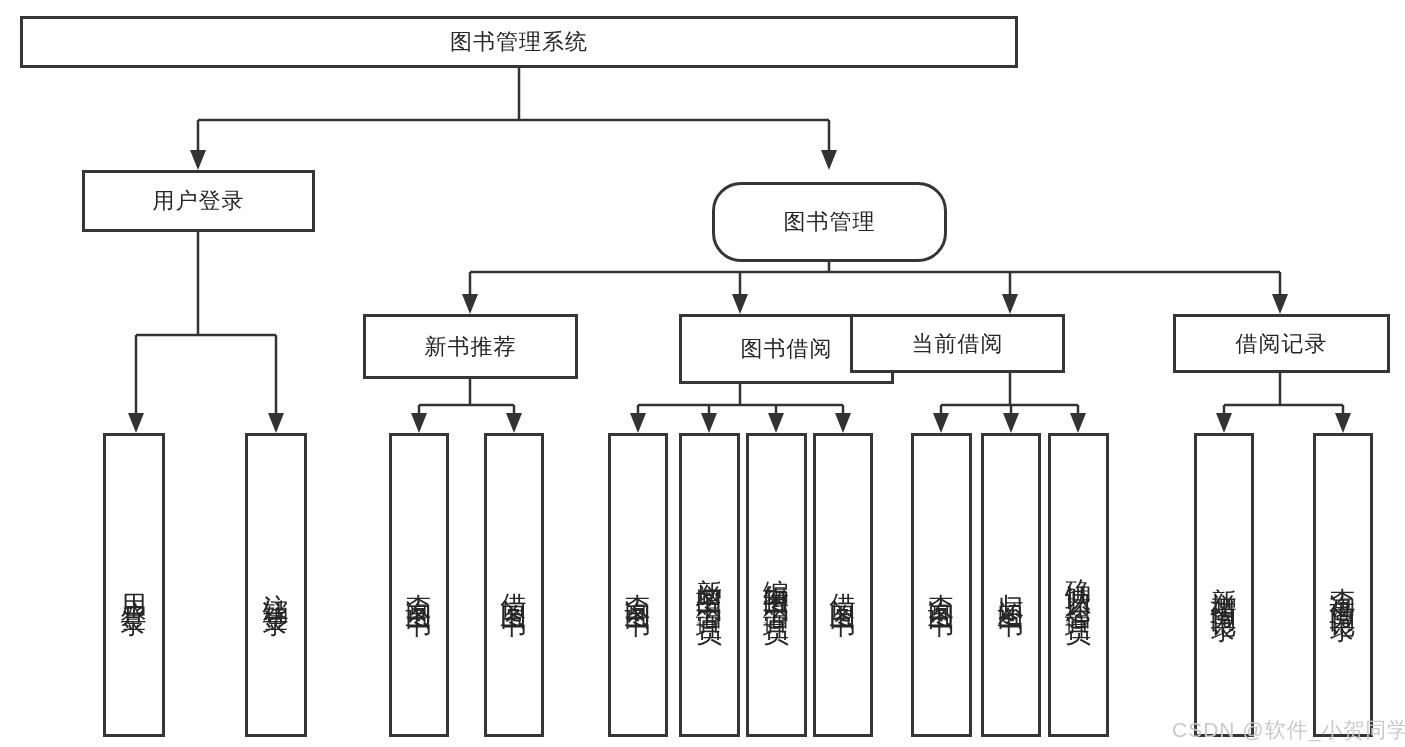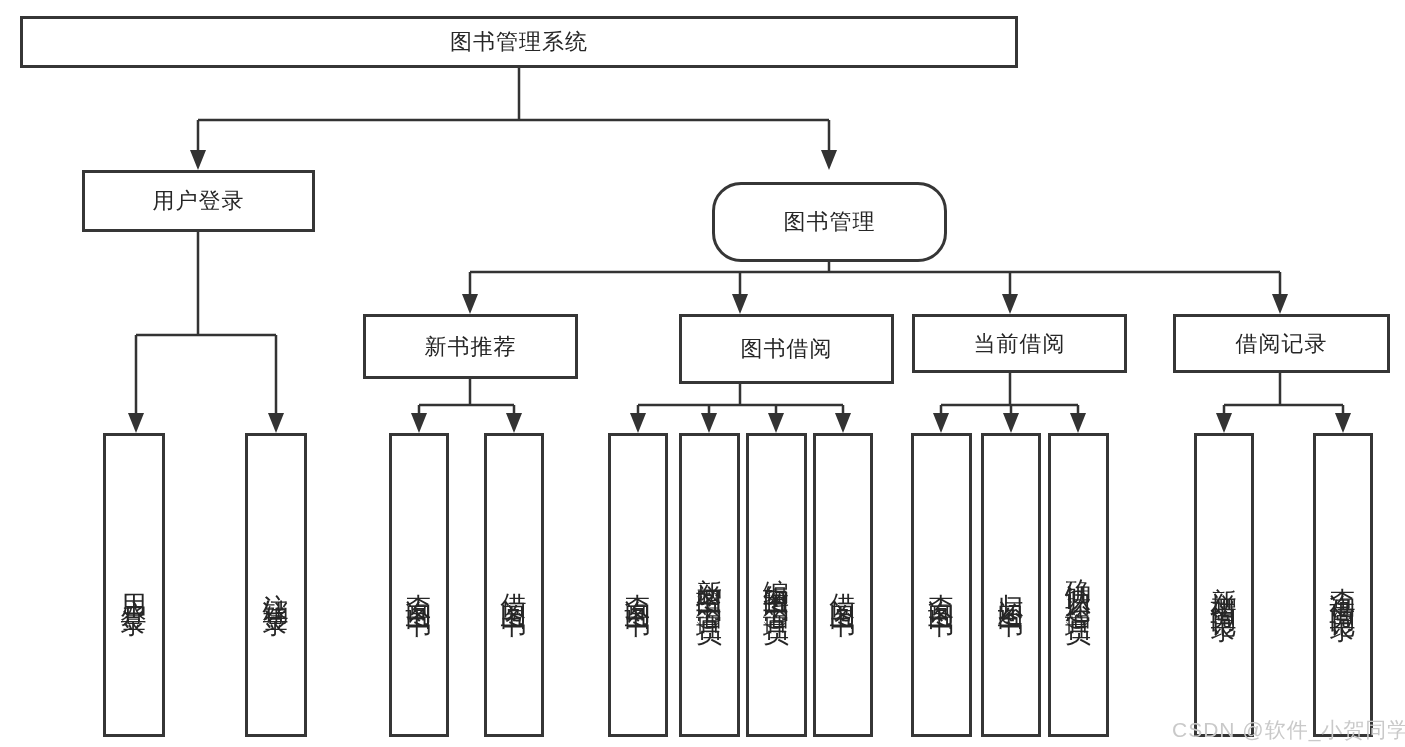--- a/index.html
+++ b/index.html
@@ -91,21 +91,21 @@
     </g>
   </svg>
 
   <div class="box hbox" style="left:20px; top:16px; width:998px; height:52px;">图书管理系统</div>
 
   <div class="box hbox" style="left:82px; top:170px; width:233px; height:62px;">用户登录</div>
   <div class="box hbox" style="left:712px; top:182px; width:235px; height:80px;border-radius:29px;">图书管理</div>
 
   <div class="box hbox" style="left:363px; top:314px; width:215px; height:65px;">新书推荐</div>
   <div class="box hbox" style="left:651px; top:314px; width:215px; height:70px;margin-left:28px;">图书借阅</div>
-  <div class="box hbox" style="left:912px; top:314px; width:215px; height:59px;">当前借阅</div>
+  <div class="box hbox" style="left:850px; top:314px; width:215px; height:59px;">当前借阅</div>
   <div class="box hbox" style="left:1173px; top:314px; width:217px; height:59px;">借阅记录</div>
 
   <div class="box vbox" style="left:103px; top:433px; width:62px; height:304px;">用户登录</div>
   <div class="box vbox" style="left:245px; top:433px; width:62px; height:304px;">注销登录</div>
 
   <div class="box vbox" style="left:389px; top:433px; width:60px; height:304px;">查询图书</div>
   <div class="box vbox" style="left:484px; top:433px; width:60px; height:304px;">借阅图书</div>
 
   <div class="box vbox" style="left:608px; top:433px; width:60px; height:304px;">查询图书</div>
   <div class="box vbox" style="left:679px; top:433px; width:61px; height:304px;">新增图书（管理员）</div>

